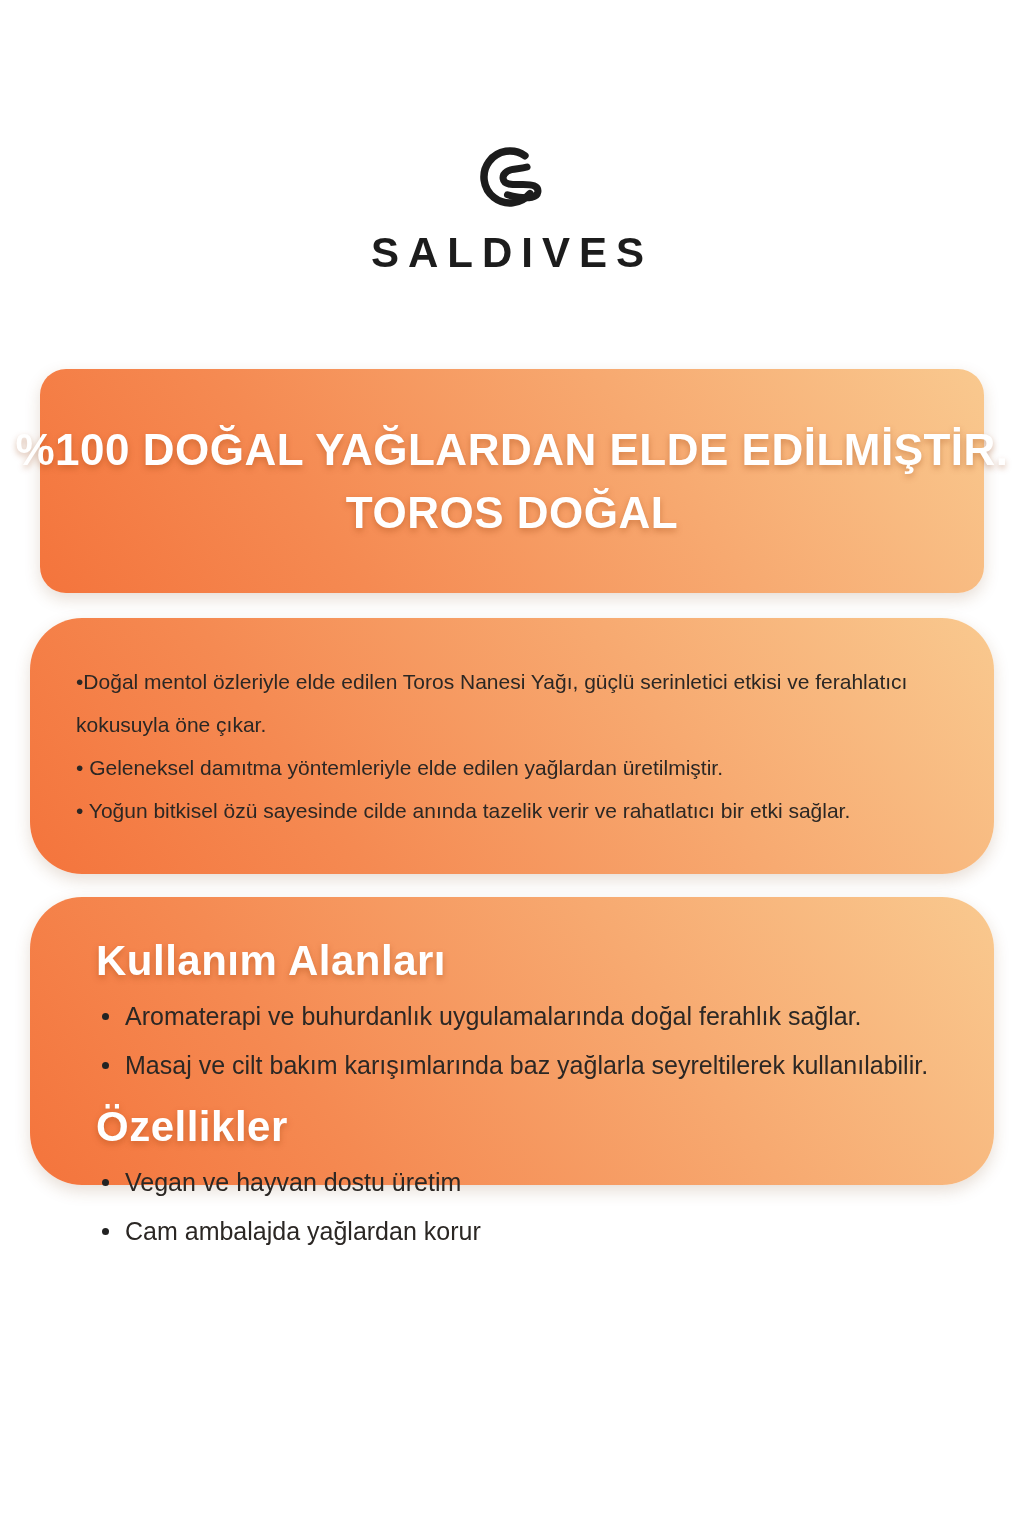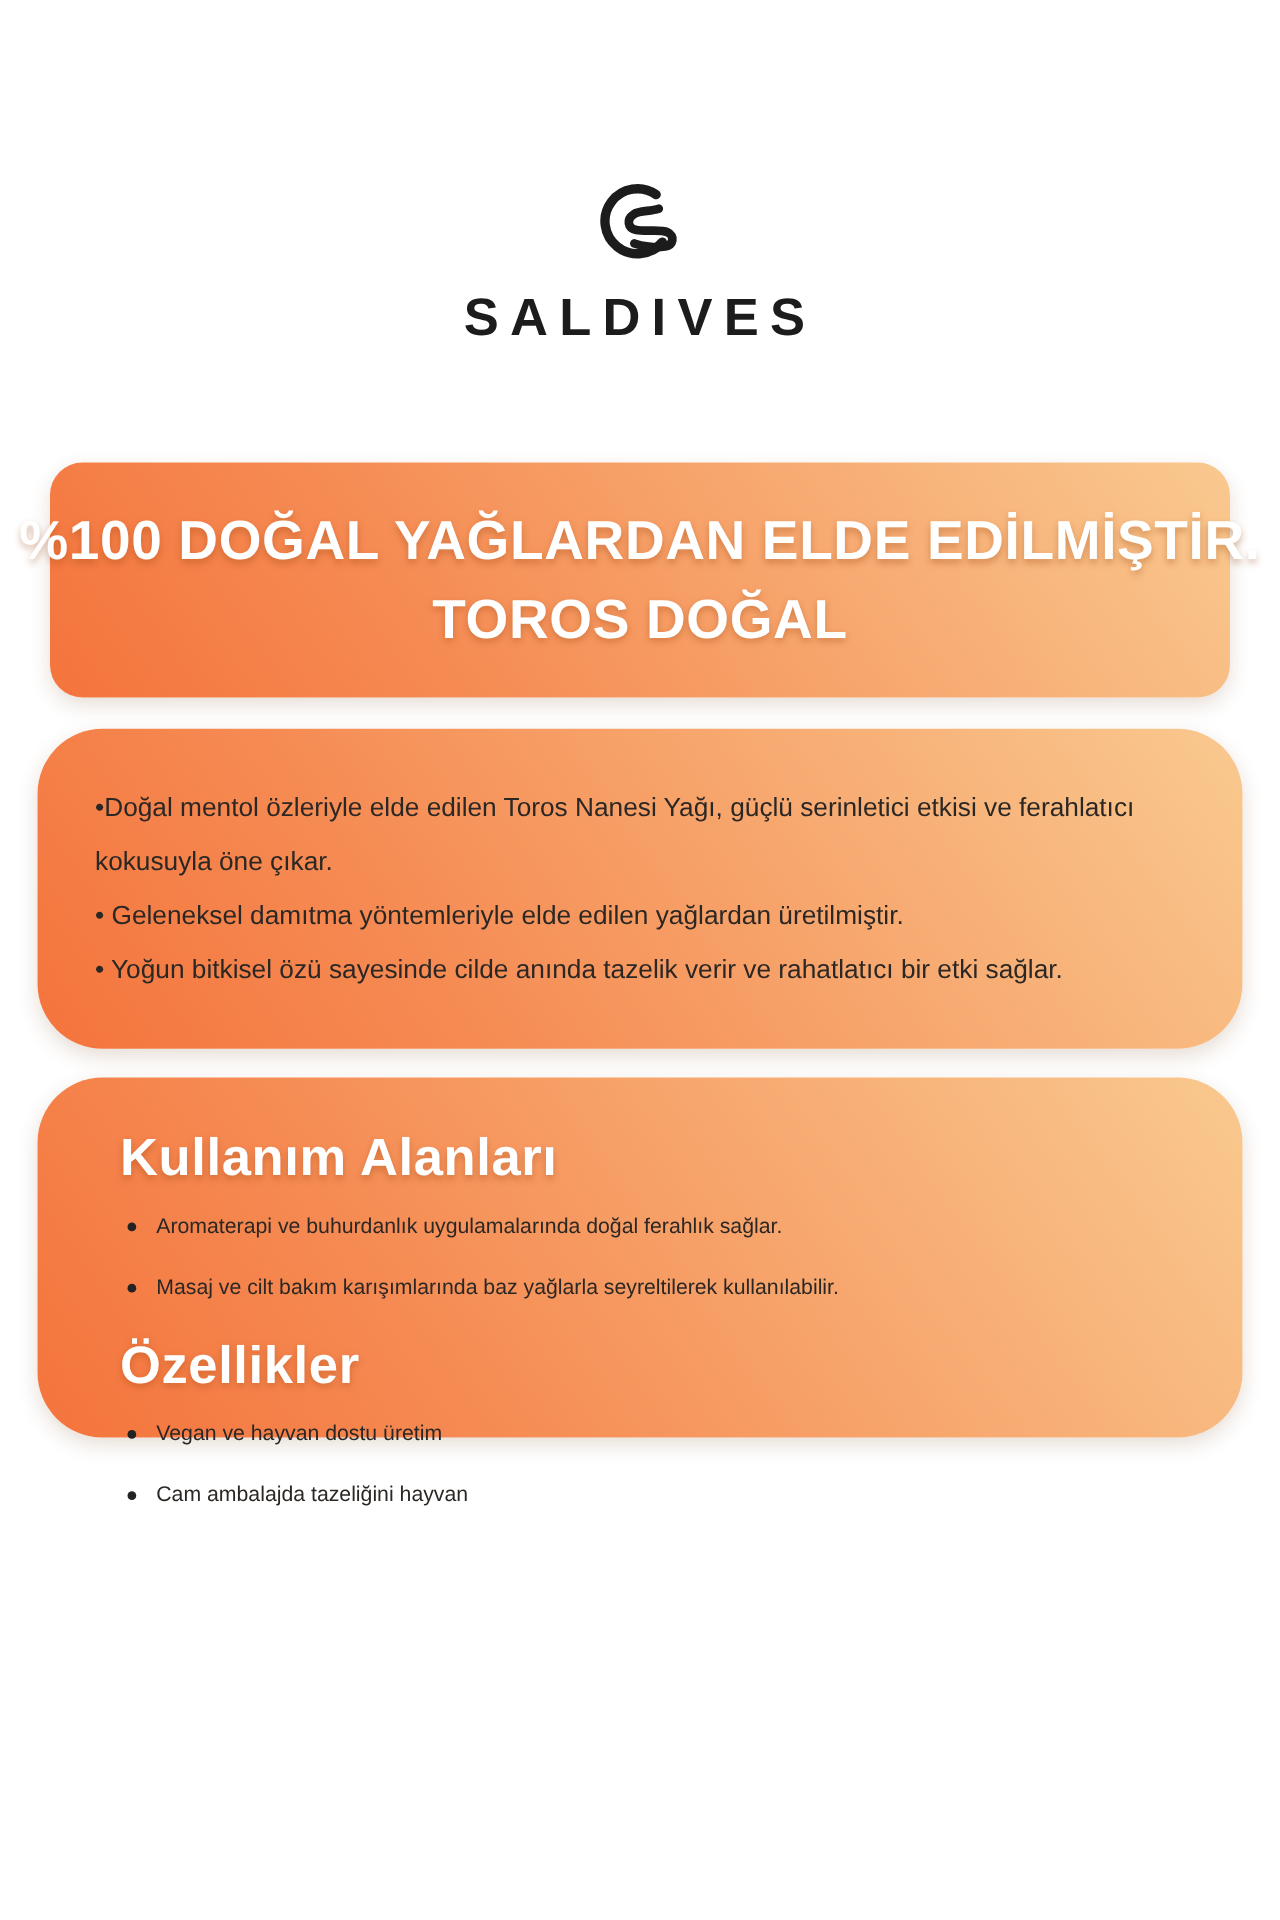--- a/index.html
+++ b/index.html
@@ -35,21 +35,21 @@
 
   
   .card{
     background:linear-gradient(55deg, var(--accent-dark) 0%, var(--accent-mid) 30%, var(--accent-light) 100%);
     box-shadow:0 6px 16px rgba(120,70,30,0.18);
   }
 
   
   .hero{
     margin:98px 40px 0;
-    height:188px;
+    height:224px;
     border-radius:26px;
     display:flex;
     flex-direction:column;
     justify-content:center;
     align-items:center;
     text-align:center;
     padding:0 8px;
   }
   .hero-line{
     color:var(--heading-text);
@@ -89,21 +89,21 @@
     font-size:42px;
     line-height:48px;
     letter-spacing:0.5px;
     text-shadow:0 3px 6px rgba(150,60,10,0.35);
   }
   .bullet-list{list-style:none;margin:20px 0 0 6px;}
   .bullet-list li{
     display:flex;
     align-items:center;
     margin-bottom:27px;
-    font-size:17px;
+    font-size:25px;
     line-height:22px;
     color:var(--body-text);
   }
   .dot{
     width:7px;height:7px;border-radius:50%;
     background:#232323;
     margin-right:16px;
     flex:0 0 auto;
   }
   .section-title + .bullet-list{margin-top:20px;}
@@ -162,18 +162,18 @@
     <h2 class="section-title features-title">Özellikler</h2>
     <ul class="bullet-list">
 
         <li>
           <span class="dot"></span>
           <span>Vegan ve hayvan dostu üretim</span>
         </li>
 
         <li>
           <span class="dot"></span>
-          <span>Cam ambalajda tazeliğini hayvan</span>
+          <span>Cam ambalajda yağlardan korur</span>
         </li>
       </ul>
 
   </section>
 </div>
 
 </body></html>

